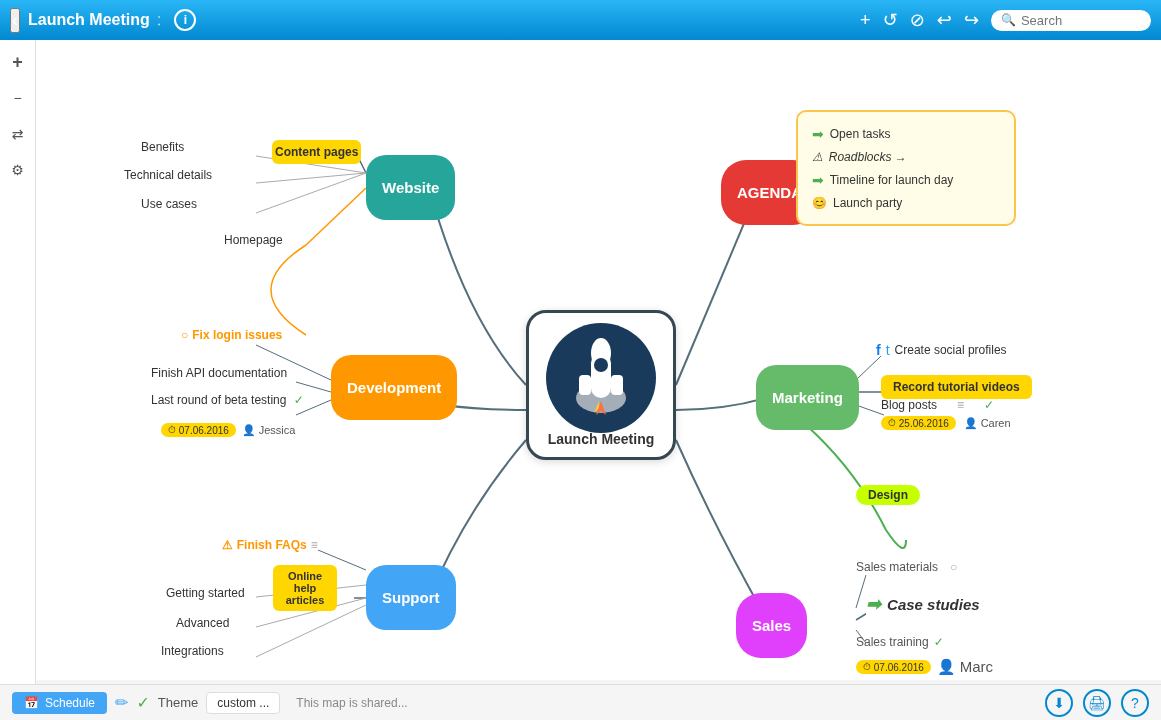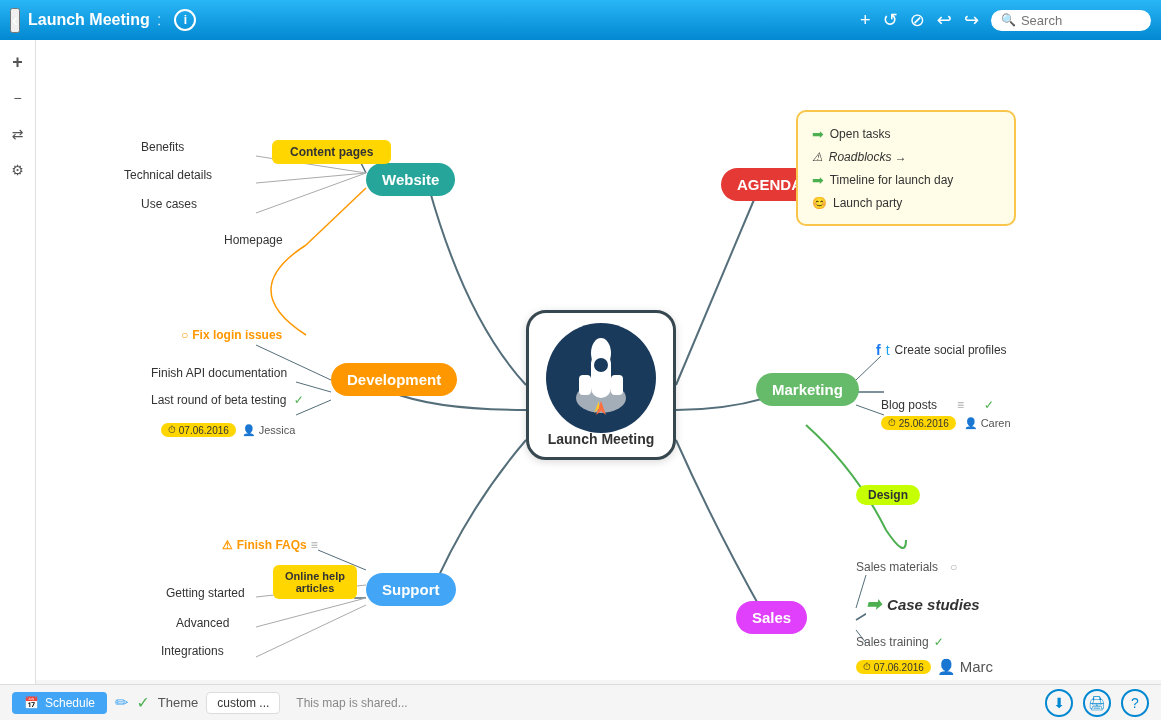--- a/index.html
+++ b/index.html
@@ -174,24 +174,23 @@
     
     .branch-node {
       position: absolute;
       border-radius: 20px;
       display: flex;
       align-items: center;
       justify-content: center;
       font-weight: bold;
       font-size: 15px;
       color: white;
-      padding: 8px 16px;
+      padding: 24px 16px;
       white-space: nowrap;
       z-index: 10;
-      margin-top: 8px;
     }
 
     #node-website { background: #26a69a; left: 330px; top: 115px; }
     #node-agenda { background: #e53935; left: 685px; top: 120px; border-radius: 25px; }
     #node-development { background: #ff9800; left: 295px; top: 315px; }
     #node-marketing { background: #66bb6a; left: 720px; top: 325px; }
     #node-support { background: #42a5f5; left: 330px; top: 525px; }
     #node-sales { background: #e040fb; left: 700px; top: 553px; border-radius: 25px; }
 
     
@@ -227,39 +226,39 @@
     .arrow-green { color: #4caf50; font-size: 14px; }
     .warn-icon { font-size: 12px; }
 
     
     #content-pages-box {
       position: absolute;
       left: 236px;
       top: 100px;
       background: #ffd600;
       border-radius: 6px;
-      padding: 5px 18px;
+      padding: 5px 3px;
       font-size: 12px;
       font-weight: bold;
       color: #333;
       z-index: 10;
     }
 
     
     #online-help-box {
       position: absolute;
       left: 237px;
       top: 525px;
       background: #ffd600;
       border-radius: 6px;
       padding: 5px 10px;
       font-size: 11px;
       font-weight: bold;
       color: #333;
-      width: 84px;
+      width: 64px;
       text-align: center;
       z-index: 10;
     }
 
     
     #record-tutorial-box {
       position: absolute;
       left: 845px;
       top: 335px;
       background: #ffd600;
@@ -620,20 +619,21 @@
   <span class="sub-item" style="left:130px;top:546px;">Getting started</span>
   <span class="sub-item" style="left:140px;top:576px;">Advanced</span>
   <span class="sub-item" style="left:125px;top:604px;">Integrations</span>
 
   <div id="social-profiles">
     <span style="color:#1877f2;font-size:14px;font-weight:bold;">f</span>
     <span style="color:#1da1f2;font-size:14px;">t</span>
     <span>Create social profiles</span>
   </div>
 
+  <div id="record-tutorial-box">Record tutorial videos</div>
 
   <div id="blog-posts-area">
     <div class="blog-posts-line">
       <span>Blog posts</span>
       <span style="color:#aaa;">≡</span>
       <span style="color:#4caf50;">✓</span>
     </div>
     <div style="display:flex;gap:8px;align-items:center;margin-top:4px;">
       <span class="date-badge">⏱ <span>25.06.2016</span></span>
       <span style="color:#555;font-size:11px;">👤 <span>Caren</span></span>

